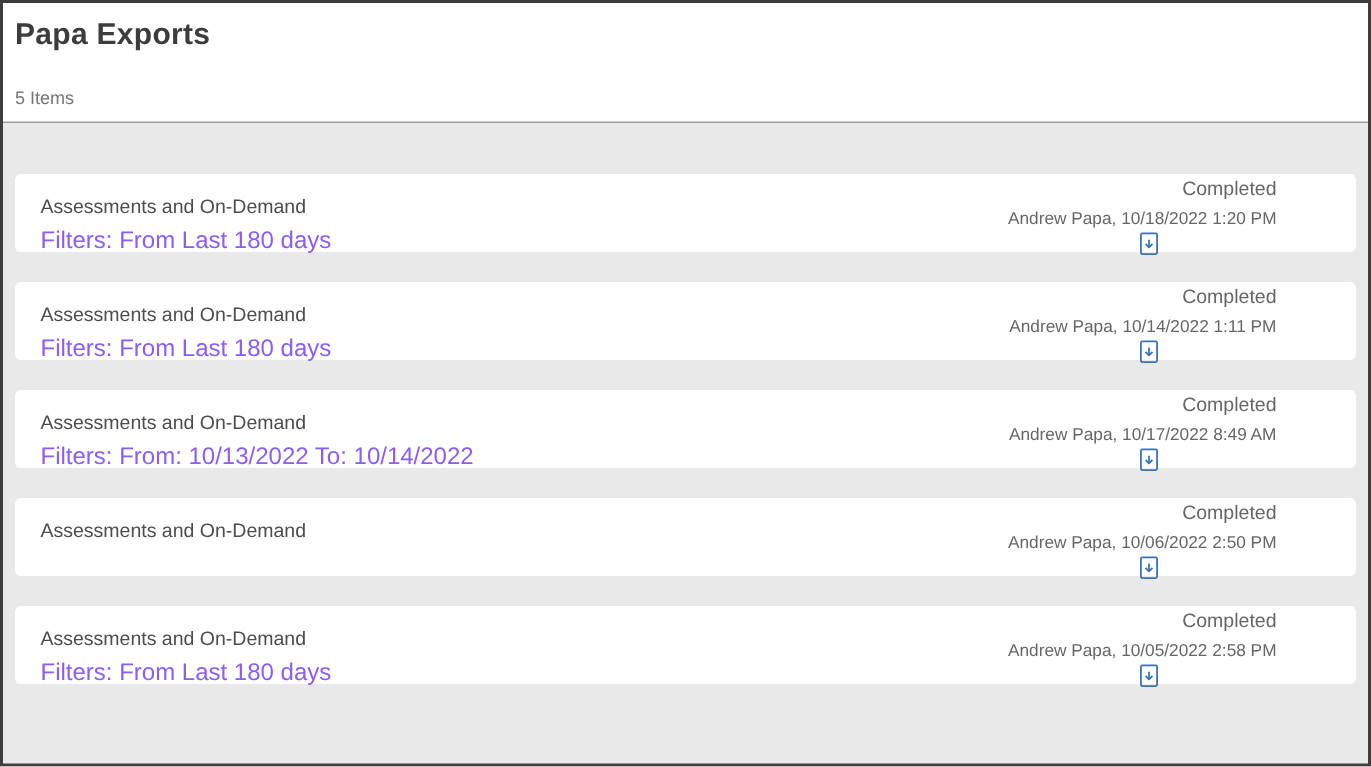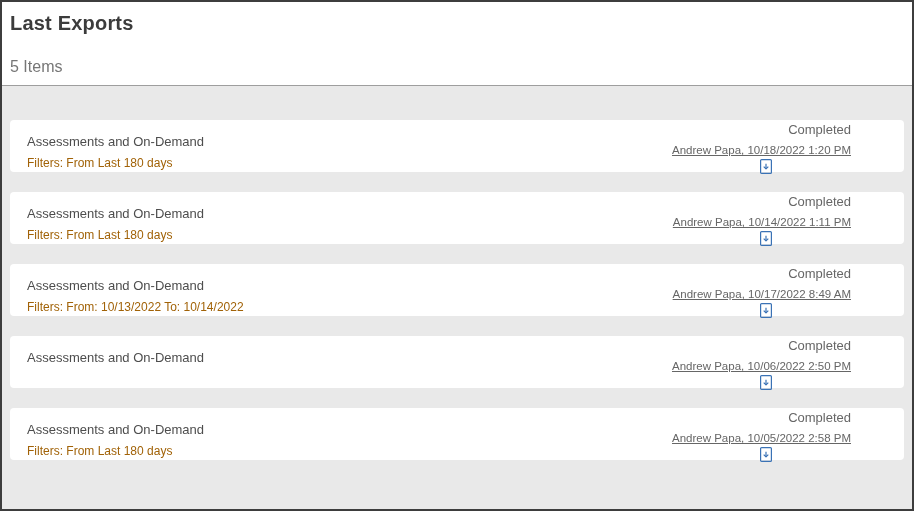--- a/index.html
+++ b/index.html
@@ -20,21 +20,21 @@
     background: #ffffff;
     padding: 10px 8px 0 8px;
     border-bottom: 1px solid #9e9e9e;
   }
   .page-title {
     font-size: 20px;
     color: #3c3c3c;
     letter-spacing: 0.2px;
   }
   .items-count {
-    font-size: 16px;
+    font-size: 12px;
     color: #767676;
     margin-top: 23px;
     padding-bottom: 9px;
   }
   
   .list-area {
     flex: 1;
     padding: 34px 8px 0 8px;
   }
   .export-card {
@@ -50,22 +50,22 @@
   }
   .card-left {
     padding-top: 14px;
     min-width: 0;
   }
   .export-title {
     font-size: 13px;
     color: #4d4d4d;
   }
   .export-filters {
-    font-size: 12px;
-    color: #a16207;
+    font-size: 16px;
+    color: #8b5cf6;
     margin-top: 7px;
   }
   .card-right {
     display: flex;
     align-items: center;
     padding-right: 53px;
     flex-direction: column;
   }
   .status-block {
     text-align: right;
@@ -73,39 +73,38 @@
   }
   .export-status {
     font-size: 13px;
     color: #666666;
   }
   .export-meta {
     font-size: 11.5px;
     color: #666666;
     margin-top: 7px;
     white-space: nowrap;
-    text-decoration: underline;
   }
   .download-btn {
     background: none;
     border: none;
     margin-left: 9px;
     padding: 2px;
     cursor: pointer;
     display: flex;
     align-items: center;
   }
 </style>
 </head>
 <body>
 
 <div class="app-frame">
 
   <div class="page-header">
-    <h1 class="page-title">Last Exports</h1>
+    <h1 class="page-title">Papa Exports</h1>
     <div class="items-count">5 Items</div>
   </div>
 
   <div class="list-area">
   <div class="export-card">
     <div class="card-left">
       <div class="export-title">Assessments and On-Demand</div>
       <div class="export-filters">Filters: From Last 180 days</div>
     </div>
     <div class="card-right">

